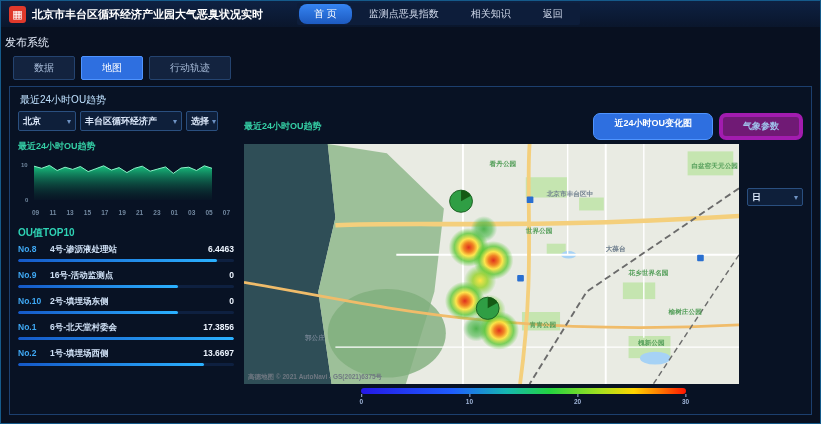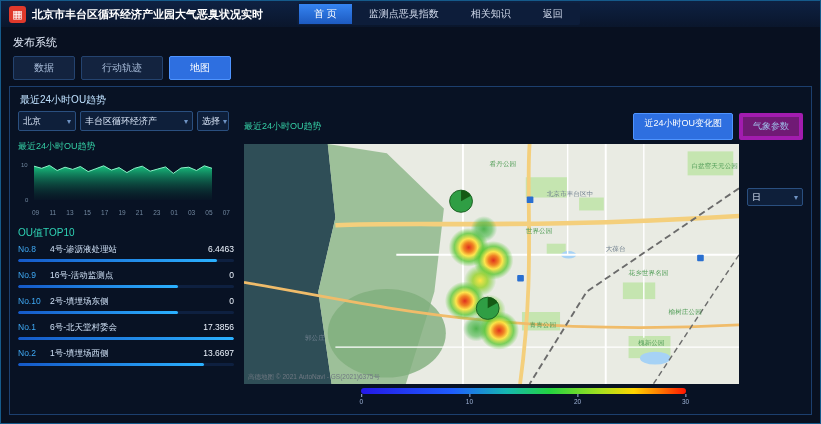--- a/index.html
+++ b/index.html
@@ -4,60 +4,60 @@
 <style>
   html,body{margin:0;padding:0;background:#04080f;}
   *{box-sizing:border-box;font-family:"Liberation Sans","DejaVu Sans",sans-serif;}
   #app{width:821px;height:424px;background:#081020;border:1px solid #155a8a;position:relative;display:flex;flex-direction:column;overflow:hidden;}
 
   
   .hdr{height:26px;background:linear-gradient(#0e2142,#0a162c);display:flex;align-items:center;padding:0 8px;flex:0 0 auto;}
   .logo{width:17px;height:17px;background:#e0392b;border-radius:3px;color:#fff;font-size:11px;line-height:17px;text-align:center;margin-right:6px;}
   .app-title{color:#ffffff;font-size:11px;font-weight:bold;white-space:nowrap;}
   .nav{display:flex;align-items:center;margin-left:34px;background:#0d1d3a;border-radius:2px;padding:1px 2px;gap:2px;}
-  .nav-item{color:#cfd8ea;font-size:10px;padding:3px 15px;cursor:pointer;border-radius:0;white-space:nowrap;}
+  .nav-item{color:#cfd8ea;font-size:10px;padding:3px 15px;cursor:pointer;border-radius:8px;white-space:nowrap;}
   .nav-item.active{background:linear-gradient(#3584f2,#1d5ac0);color:#fff;}
 
   
-  .pub-row{padding:5px 12px 2px;flex:0 0 auto;}
+  .pub-row{padding:5px 4px 2px;flex:0 0 auto;}
   .pub-label{color:#e6eefc;font-size:11px;}
   .tabs{display:flex;gap:6px;padding:4px 12px 4px;flex:0 0 auto;}
   .tab{font-size:10px;color:#a8bcd9;background:#13233f;border:1px solid #24436f;padding:4px 20px;border-radius:2px;cursor:pointer;}
   .tab.active{background:#2e6fe0;border-color:#4f94ff;color:#fff;}
 
   
   .panel{flex:1;margin:2px 8px 8px;border:1px solid #1c3f6e;background:#081224;display:flex;flex-direction:column;min-height:0;}
   .panel-title{color:#bfe1ff;font-size:10px;padding:6px 10px 4px;flex:0 0 auto;}
-  .panel-body{flex:1;display:flex;min-height:0;padding:0 8px 6px;gap:10px;}
+  .panel-body{flex:1;display:flex;min-height:0;padding:0 8px 6px;gap:10px;font-weight:bold;}
 
   
   .left-col{width:216px;flex:0 0 auto;display:flex;flex-direction:column;min-height:0;}
   .filter-row{display:flex;gap:4px;}
   .sel{height:20px;background:#0e1f3a;border:1px solid #2a4f7f;color:#dce8fa;font-size:9px;
        display:flex;align-items:center;justify-content:space-between;padding:0 4px;border-radius:2px;cursor:pointer;overflow:hidden;white-space:nowrap;}
   .sel .car{color:#6f93c4;font-size:8px;margin-left:3px;}
-  .sel.city{width:58px;} .sel.district{width:113px;} .sel.site{width:32px;}
+  .sel.city{width:58px;} .sel.district{width:102px;} .sel.site{width:32px;}
   .mini-title{color:#35d0a6;font-size:9px;margin:9px 0 3px;}
   .chart-wrap{position:relative;}
   .xlabels{display:flex;justify-content:space-between;color:#71879f;font-size:6.5px;padding:1px 4px 0 14px;}
   .t10-title{color:#2fd3b5;font-size:10px;margin:10px 0 4px;}
   .t10-row{margin-bottom:8px;}
   .t10-line{display:flex;align-items:baseline;font-size:8.5px;margin-bottom:3px;justify-content:center;}
   .t10-rank{color:#3fa9f5;width:32px;flex:0 0 auto;}
   .t10-name{color:#cfe0f5;flex:1;white-space:nowrap;overflow:hidden;}
   .t10-val{color:#eef5ff;margin-left:6px;}
   .t10-bar{height:3px;background:#0e2040;border-radius:2px;overflow:hidden;}
   .t10-fill{height:100%;background:linear-gradient(90deg,#1559c8,#2bb1ff);border-radius:2px;}
 
   
   .right-col{flex:1;display:flex;flex-direction:column;min-height:0;}
   .right-hdr{display:flex;align-items:center;margin:2px 0 4px;}
   .right-title{color:#35d0a6;font-size:9px;}
   .hdr-btns{margin-left:auto;display:flex;gap:6px;}
-  .btn{font-size:9px;padding:3px 10px;border-radius:2px;cursor:pointer;white-space:nowrap;}
+  .btn{font-size:9px;padding:3px 20px;border-radius:7px;cursor:pointer;white-space:nowrap;}
   .btn.primary{background:#2e6fe0;color:#fff;border:1px solid #4f94ff;}
   .btn.ghost{background:#701a75;color:#9fc0ea;border:4px solid #a21caf;}
   .map-row{flex:1;display:flex;gap:8px;min-height:0;}
   .map-box{flex:1;position:relative;background:#e9ebe3;overflow:hidden;}
   .map-box svg{display:block;width:100%;height:100%;}
   .attribution{position:absolute;left:4px;bottom:2px;font-size:6.5px;color:#707882;}
   .side-gutter{width:56px;flex:0 0 auto;padding-top:44px;}
   .side-sel{height:18px;}
 
   
@@ -84,22 +84,22 @@
         <div class="nav-item">返回</div>
       </div>
   </div>
 
   <div class="pub-row">
     <span class="pub-label">发布系统</span>
   </div>
 
   <div class="tabs">
       <div class="tab">数据</div>
+      <div class="tab active">地图</div>
       <div class="tab">行动轨迹</div>
-      <div class="tab active">地图</div>
     </div>
 
   <div class="panel">
     <div class="panel-title">最近24小时OU趋势</div>
 
     <div class="panel-body">
 
       <div class="left-col">
         <div class="filter-row">
           <div class="sel city">

